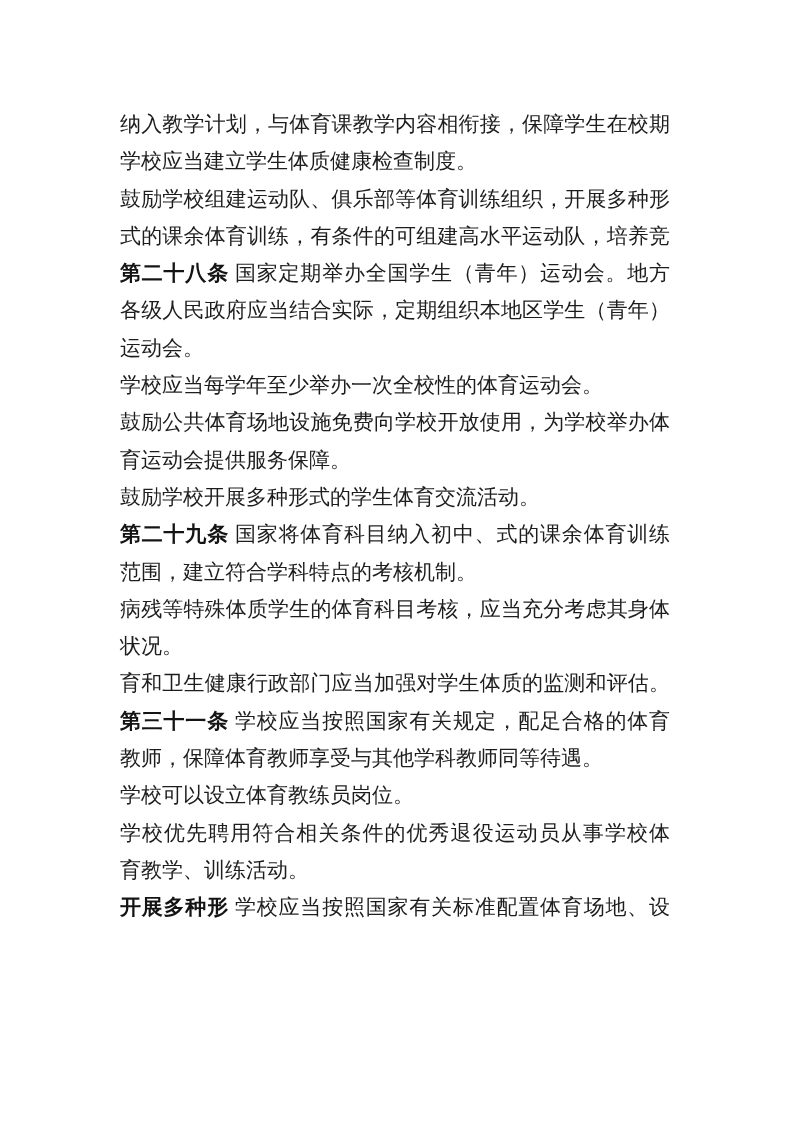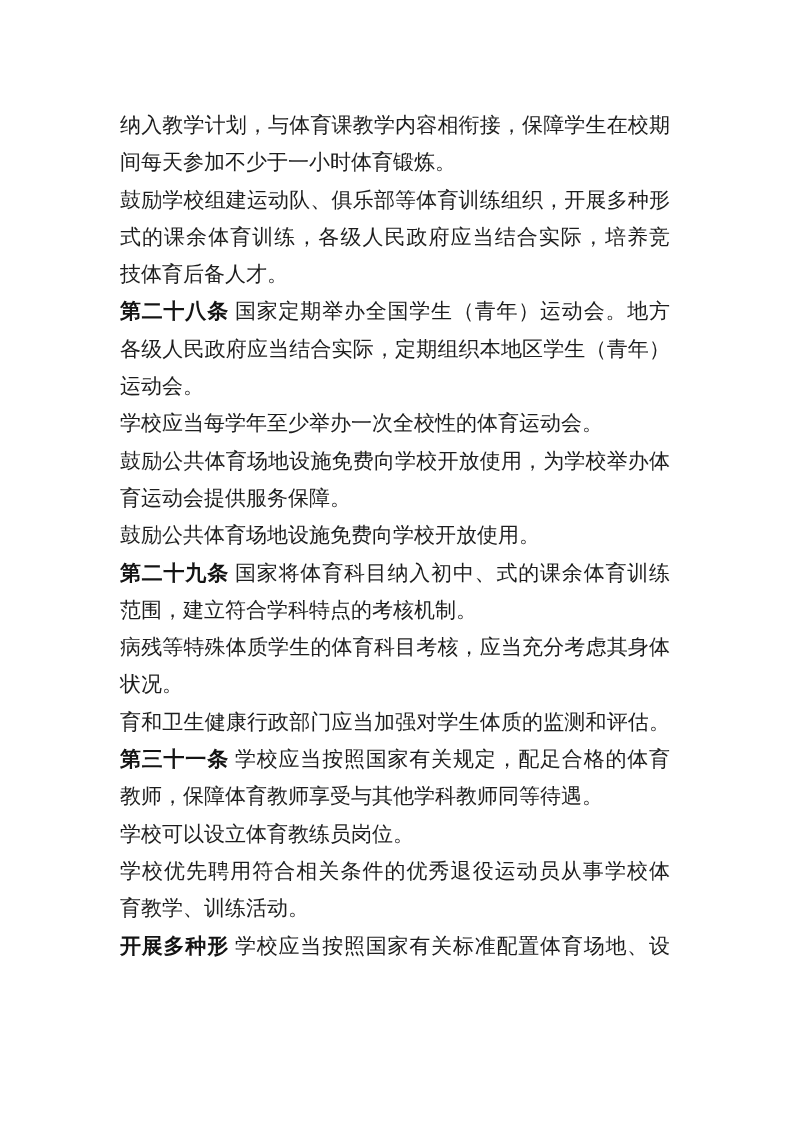--- a/index.html
+++ b/index.html
@@ -6,21 +6,21 @@
     margin: 0;
     padding: 0;
     background: #ffffff;
   }
   .page {
     position: relative;
     width: 793px;
     height: 1122px;
     background: #ffffff;
     overflow: hidden;
-    font-family: Liberation Serif, serif;
+    font-family: Liberation Mono, monospace;
   }
   .textblock {
     position: absolute;
     left: 120px;
     top: 107px;
     width: 550px;
     font-size: 21px;
     color: #1d1d1d;
   }
   .line {
@@ -41,31 +41,30 @@
     color: #141414;
     margin-right: 6px;
   }
 </style>
 </head>
 <body>
 
 <div class="page">
   <div class="textblock" id="textblock">
       <div class="line fill"><span>纳入教学计划，与体育课教学内容相衔接，保障学生在校期</span></div>
-      <div class="line"><span>间每天参加不少于一小时体育锻炼。</span></div>
+      <div class="line"><span>学校应当建立学生体质健康检查制度。</span></div>
       <div class="line fill"><span>鼓励学校组建运动队、俱乐部等体育训练组织，开展多种形</span></div>
-      <div class="line fill"><span>式的课余体育训练，各级人民政府应当结合实际，培养竞</span></div>
-      <div class="line"><span>技体育后备人才。</span></div>
+      <div class="line fill"><span>式的课余体育训练，有条件的可组建高水平运动队，培养竞</span></div>
       <div class="line fill"><span class="head">第二十八条</span><span>国家定期举办全国学生（青年）运动会。地方</span></div>
       <div class="line fill"><span>各级人民政府应当结合实际，定期组织本地区学生（青年）</span></div>
       <div class="line"><span>运动会。</span></div>
       <div class="line"><span>学校应当每学年至少举办一次全校性的体育运动会。</span></div>
       <div class="line fill"><span>鼓励公共体育场地设施免费向学校开放使用，为学校举办体</span></div>
       <div class="line"><span>育运动会提供服务保障。</span></div>
-      <div class="line"><span>鼓励公共体育场地设施免费向学校开放使用。</span></div>
+      <div class="line"><span>鼓励学校开展多种形式的学生体育交流活动。</span></div>
       <div class="line fill"><span class="head">第二十九条</span><span>国家将体育科目纳入初中、式的课余体育训练</span></div>
       <div class="line"><span>范围，建立符合学科特点的考核机制。</span></div>
       <div class="line fill"><span>病残等特殊体质学生的体育科目考核，应当充分考虑其身体</span></div>
       <div class="line"><span>状况。</span></div>
       <div class="line fill"><span>育和卫生健康行政部门应当加强对学生体质的监测和评估。</span></div>
       <div class="line fill"><span class="head">第三十一条</span><span>学校应当按照国家有关规定，配足合格的体育</span></div>
       <div class="line"><span>教师，保障体育教师享受与其他学科教师同等待遇。</span></div>
       <div class="line"><span>学校可以设立体育教练员岗位。</span></div>
       <div class="line fill"><span>学校优先聘用符合相关条件的优秀退役运动员从事学校体</span></div>
       <div class="line"><span>育教学、训练活动。</span></div>

